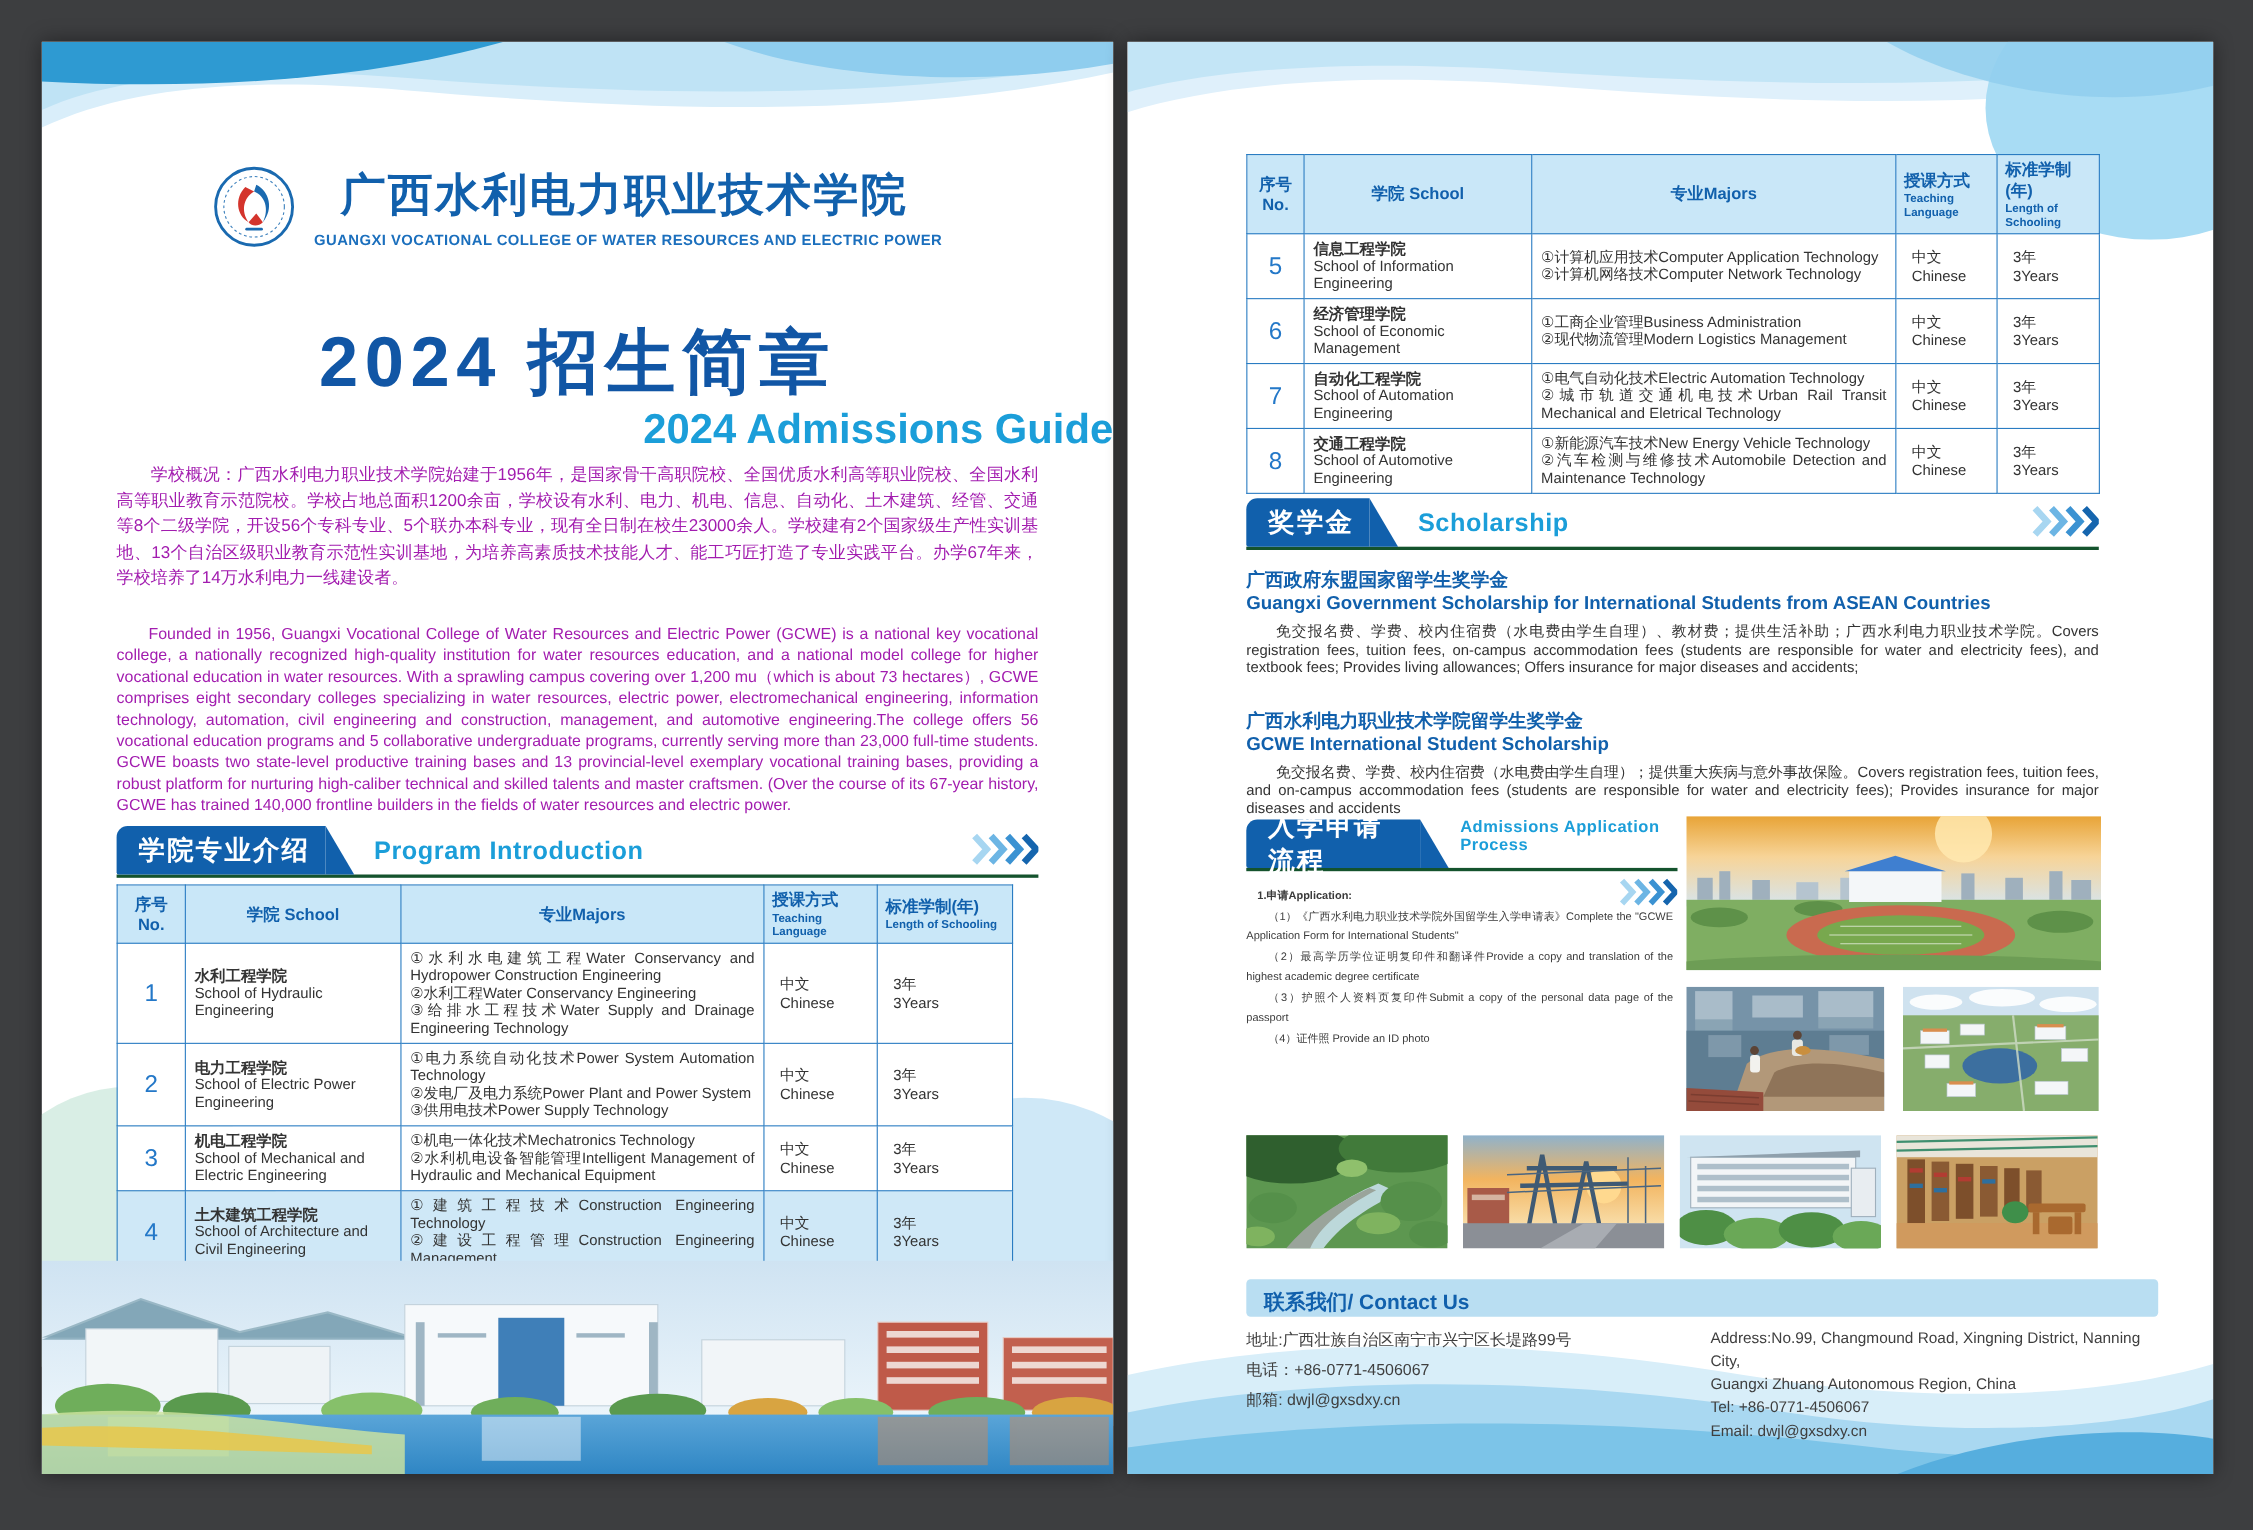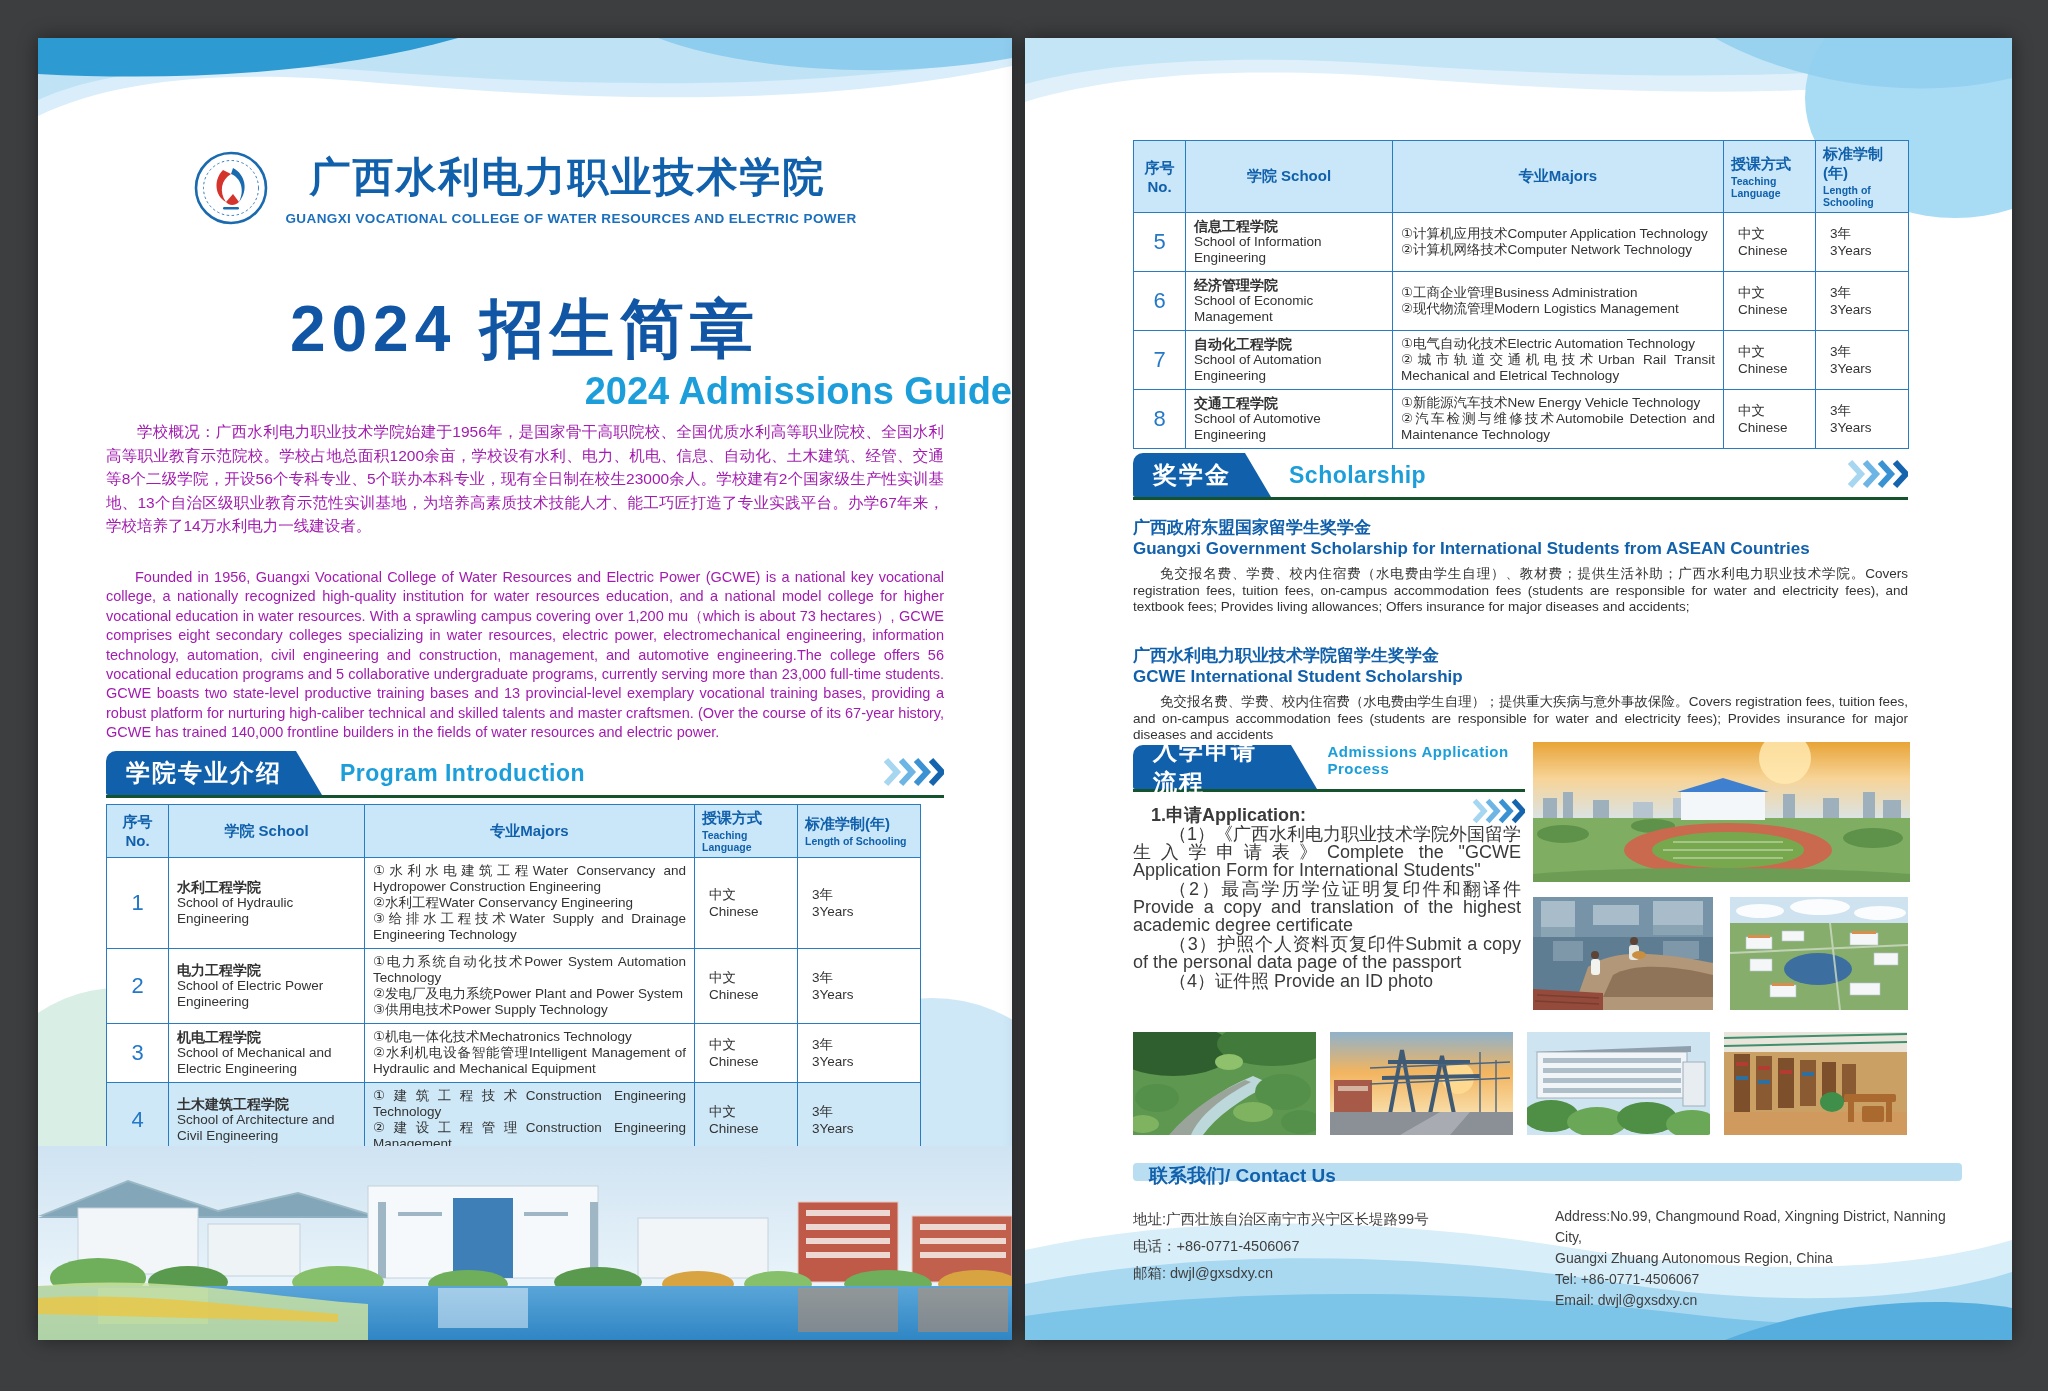--- a/index.html
+++ b/index.html
@@ -41,30 +41,30 @@
   td.c-school b{display:block;font-size:14px;}
   td.c-majors{font-size:13.5px;line-height:16px;color:#333;text-align:justify;background:#fff;}
   td.c-teach,td.c-len{font-size:13.5px;line-height:17px;color:#333;padding-left:14px;background:#fff;}
   tr.tint td{background:#cfe8f7 !important;}
 
   
   .sch-title{position:absolute;left:108px;width:775px;color:#1160ac;font-weight:800;font-size:17px;margin:0;}
   .sch-body{position:absolute;left:108px;width:775px;color:#333;font-size:13.5px;line-height:16.6px;text-align:justify;text-indent:2em;margin:0;}
 
   
-  .app-steps{position:absolute;left:108px;top:768px;width:388px;color:#3a3a3a;font-size:18px;line-height:18px;text-align:justify;}
+  .app-steps{position:absolute;left:108px;top:768px;width:388px;color:#3a3a3a;font-size:10px;line-height:18px;text-align:justify;}
   .app-step{margin:0 0 1px 0;text-indent:2em;font-weight:500;}
   .app-strong{font-weight:800;text-indent:1em;}
   .app-strong.last{text-indent:0;}
 
   
   .photo{position:absolute;display:block;}
 
   
-  .contact-band{position:absolute;left:108px;top:1125px;width:829px;height:18px;background:#b9def2;border-radius:4px;display:flex;align-items:flex-start;padding-left:16px;z-index:3;}
+  .contact-band{position:absolute;left:108px;top:1125px;width:829px;height:34px;background:#b9def2;border-radius:4px;display:flex;align-items:flex-end;padding-left:16px;z-index:3;}
   .contact-band span{color:#1160ac;font-weight:800;font-size:19px;}
   .contact-cn{position:absolute;left:108px;top:1168px;width:400px;color:#3f3f3f;font-size:14.5px;line-height:27px;z-index:3;}
   .contact-en{position:absolute;left:530px;top:1168px;width:407px;color:#3f3f3f;font-size:14px;line-height:21px;z-index:3;}
 
   .deco{position:absolute;pointer-events:none;}
   .circ{position:absolute;border-radius:50%;z-index:0;}
 </style>
 </head>
 <body>
 

